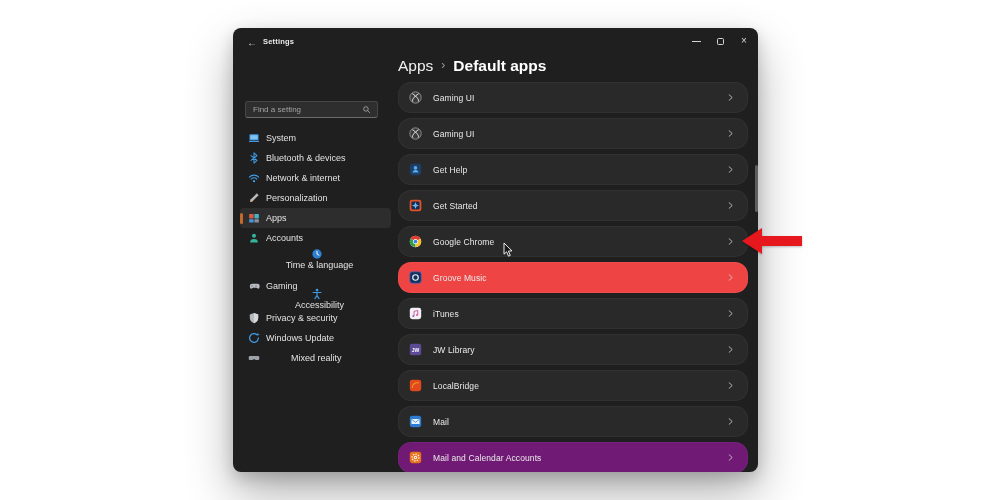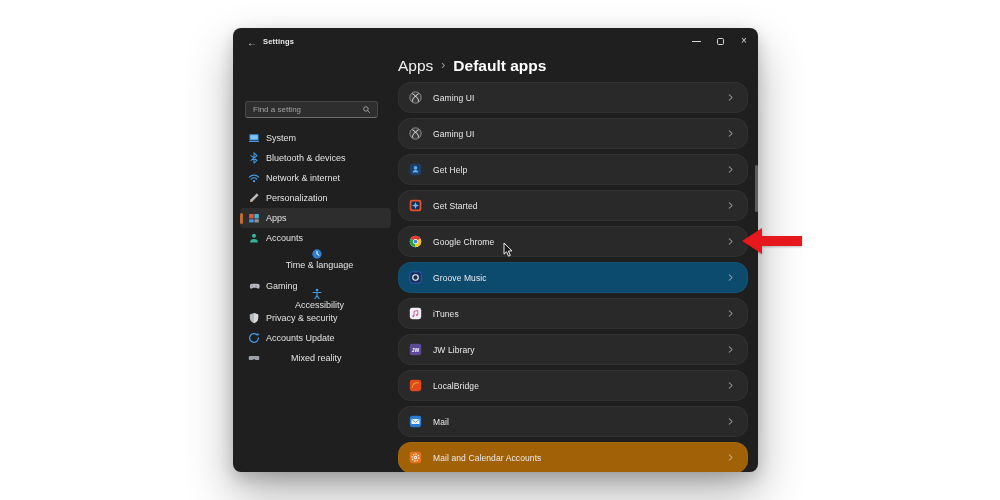--- a/index.html
+++ b/index.html
@@ -210,21 +210,21 @@
         </span>
         <span class="nav-label">Privacy &amp; security</span>
       </div>
       <div class="nav-item" style="top: 300px;">
         <span class="nav-icon">
           <svg viewBox="0 0 16 16">
             <path d="M13.8 8 a5.8 5.8 0 1 1 -1.8-4.2" fill="none" stroke="#3f9ce8" stroke-width="1.7" stroke-linecap="round"></path>
             <path d="M12.6 1.2 l-.4 3.4 3.2-1.1 z" fill="#3f9ce8"></path>
           </svg>
         </span>
-        <span class="nav-label">Accounts Update</span>
+        <span class="nav-label">Windows Update</span>
       </div>
       <div class="nav-item" style="top: 320px; gap: 25px;">
         <span class="nav-icon">
           <svg viewBox="0 0 16 16">
             <path d="M2.5 5.2 h11 a1.5 1.5 0 0 1 1.5 1.5 v2.6 a1.5 1.5 0 0 1 -1.5 1.5 h-2.6 c-.9 0-1.2-1.1-2.9-1.1 s-2 1.1-2.9 1.1 H2.5 A1.5 1.5 0 0 1 1 9.3 V6.7 a1.5 1.5 0 0 1 1.5-1.5 z" fill="#9da1a8"></path>
           </svg>
         </span>
         <span class="nav-label">Mixed reality</span>
       </div>
     </div>
@@ -305,21 +305,21 @@
             <circle cx="8" cy="8" r="2.3" fill="#3b7de8"></circle>
           </svg>
         </span>
         <span class="app-label">Google Chrome</span>
         <span class="row-chevron">
           <svg viewBox="0 0 16 16">
             <path d="M5.5 3 L11 8 L5.5 13" fill="none" stroke="#d0d0d0" stroke-width="1.6" stroke-linecap="round" stroke-linejoin="round"></path>
           </svg>
         </span>
       </div>
-      <div class="app-row" style="top: 234px; background: #0c4a6e;">
+      <div class="app-row" style="top: 234px; background: #ef4444;">
         <span class="app-icon">
           <svg viewBox="0 0 16 16">
             <rect x="1" y="1" width="14" height="14" rx="3" fill="#16325c" stroke="#3d6bd6" stroke-width="0.8"></rect>
             <circle cx="8" cy="8" r="3.4" fill="none" stroke="#f2f6fb" stroke-width="1.4"></circle>
           </svg>
         </span>
         <span class="app-label">Groove Music</span>
         <span class="row-chevron">
           <svg viewBox="0 0 16 16">
             <path d="M5.5 3 L11 8 L5.5 13" fill="none" stroke="#d0d0d0" stroke-width="1.6" stroke-linecap="round" stroke-linejoin="round"></path>
@@ -378,21 +378,21 @@
             <path d="M3.2 5.2 L8 9 L12.8 5.2" fill="none" stroke="#2b7cd3" stroke-width="0.9"></path>
           </svg>
         </span>
         <span class="app-label">Mail</span>
         <span class="row-chevron">
           <svg viewBox="0 0 16 16">
             <path d="M5.5 3 L11 8 L5.5 13" fill="none" stroke="#d0d0d0" stroke-width="1.6" stroke-linecap="round" stroke-linejoin="round"></path>
           </svg>
         </span>
       </div>
-      <div class="app-row" style="top: 414px; background: #a16207;">
+      <div class="app-row" style="top: 414px; background: #701a75;">
         <span class="app-icon">
           <svg viewBox="0 0 16 16">
             <rect x="1" y="1" width="14" height="14" rx="3" fill="#e8731a"></rect>
             <circle cx="8" cy="8" r="4.2" fill="none" stroke="#ffffff" stroke-width="1.6" stroke-dasharray="1.7 1.5"></circle>
             <circle cx="8" cy="8" r="2.1" fill="#ffffff"></circle>
             <circle cx="8" cy="8" r="1" fill="#e8731a"></circle>
           </svg>
         </span>
         <span class="app-label">Mail and Calendar Accounts</span>
         <span class="row-chevron">

